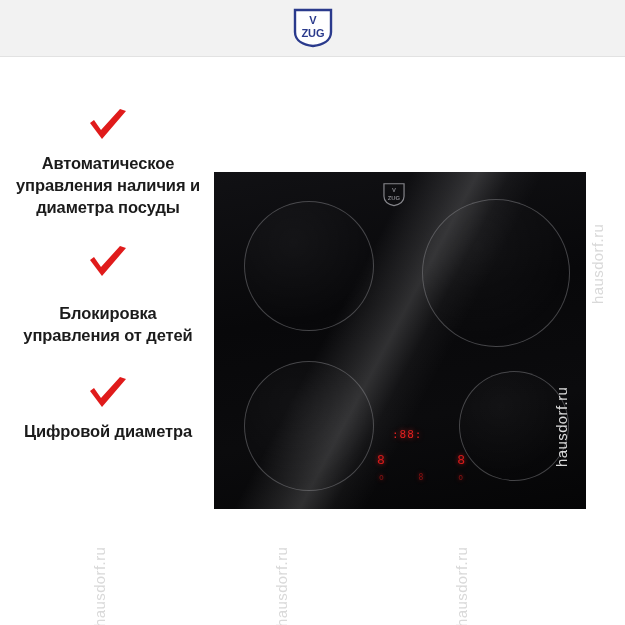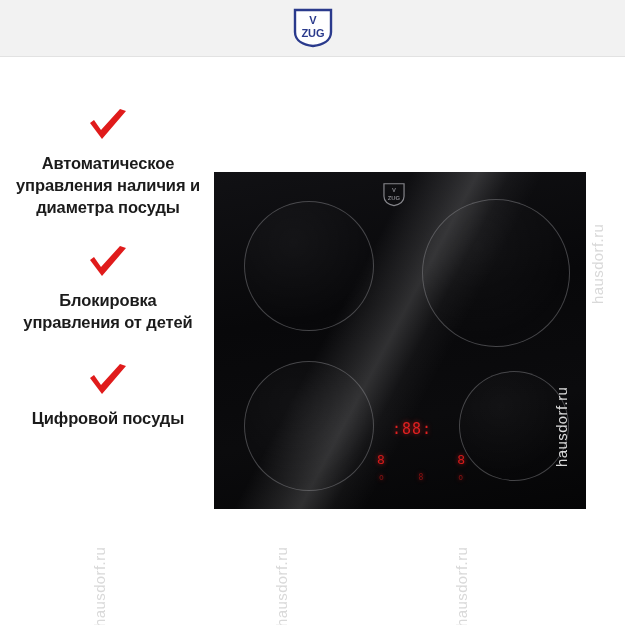--- a/index.html
+++ b/index.html
@@ -59,21 +59,21 @@
   .feature-text {
     font-size: 16.5px;
     font-weight: bold;
     color: #1b1b1b;
     text-align: center;
     line-height: 1.32;
     width: 186px;
     letter-spacing: -0.1px;
   }
   #f1 { margin-top: 4px; }
-  #f2 { margin-top: 28px; }
+  #f2 { margin-top: 28px; gap: 13px; }
   #f3 { margin-top: 30px; }
 
   
   .hob {
     position: absolute;
     left: 214px;
     top: 172px;
     width: 372px;
     height: 337px;
     background:
@@ -105,23 +105,23 @@
   .panel {
     position: absolute;
     left: 157px;
     top: 248px;
     width: 100px;
     height: 72px;
   }
   .seg-display {
     position: absolute;
     left: 21px;
-    top: 0px;
+    top: 8px;
     font-family: "DejaVu Sans Mono", monospace;
-    font-size: 15px;
+    font-size: 11px;
     letter-spacing: 1px;
     color: #e02020;
     text-shadow: 0 0 5px rgba(224,32,32,0.75);
   }
   .digit-row {
     position: absolute;
     top: 32px;
     left: 0;
     width: 100px;
     display: flex;
@@ -201,21 +201,21 @@
       </div>
       <div class="feature-text">Блокировка управления от детей</div>
     </div>
 
     <div class="feature" id="f3">
       <div class="check">
         <svg width="42" height="34" viewBox="0 0 42 34">
           <path d="M3 14 L15 30 L39 2 L33 0 L14 21 L7 11 Z" fill="#e01b1b"></path>
         </svg>
       </div>
-      <div class="feature-text">Цифровой посуды</div>
+      <div class="feature-text">Цифровой диаметра</div>
     </div>
 
   </div>
 
   <div class="hob">
     <div class="zone z1"></div>
     <div class="zone z2"></div>
     <div class="zone z3"></div>
     <div class="zone z4"></div>
 

